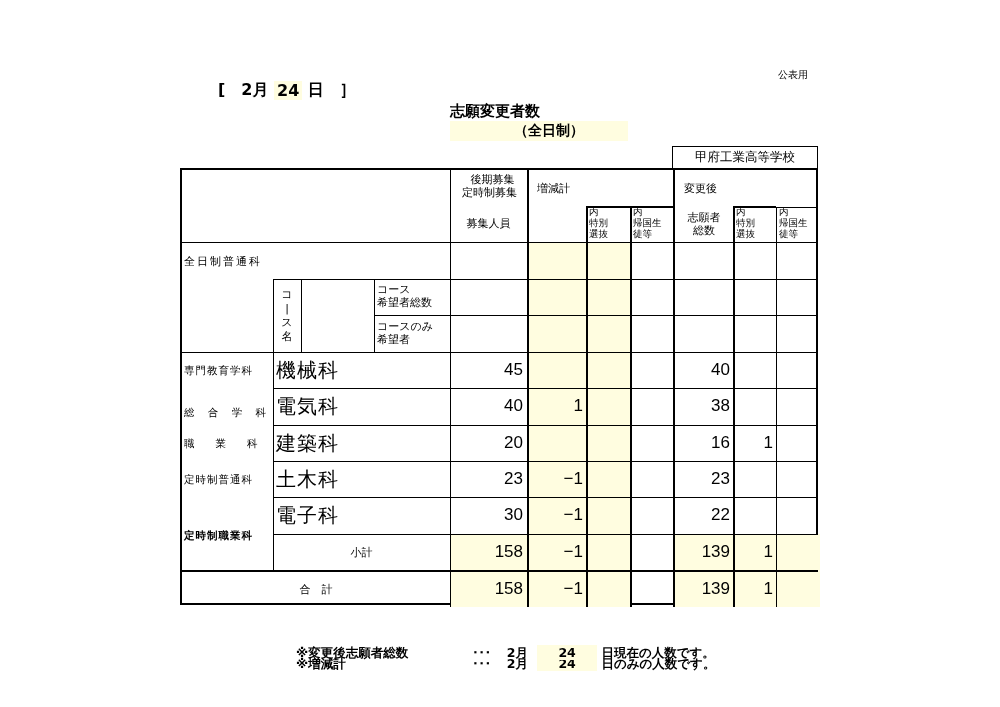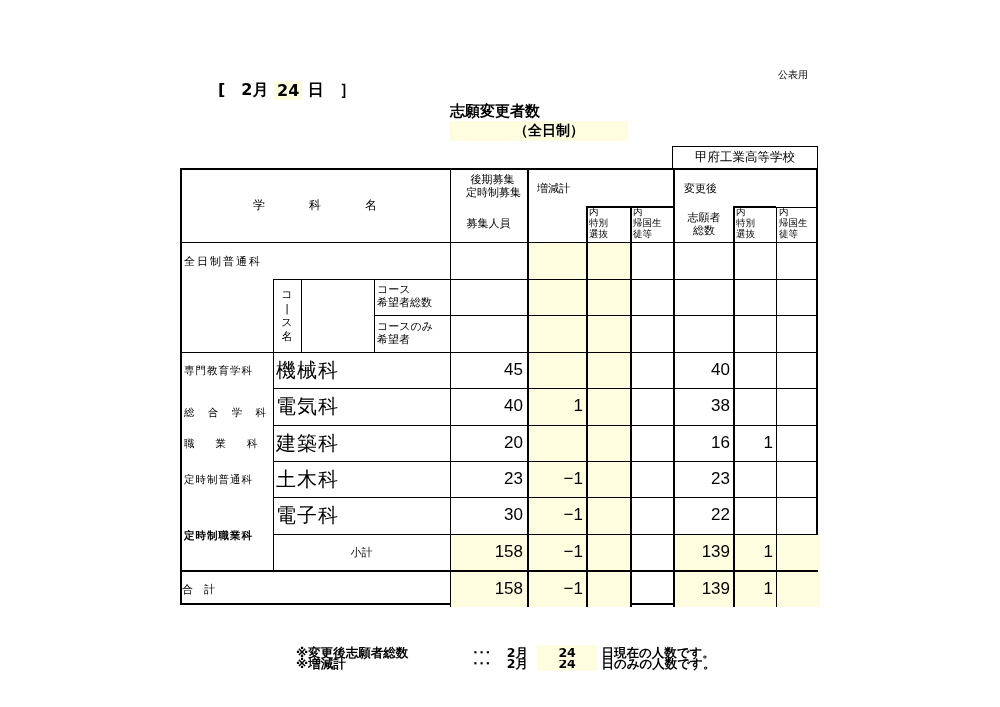--- a/index.html
+++ b/index.html
@@ -69,23 +69,22 @@
   <div class="hl2" style="left:91px;top:255px;width:545px;"></div>
   <div class="hl2" style="left:91px;top:291px;width:545px;"></div>
   <div class="hl2" style="left:91px;top:327px;width:545px;"></div>
   <div class="hl2" style="left:91px;top:364px;width:545px;"></div>
   <div class="hl2 thick" style="left:0;top:400px;width:636px;"></div>
   <div class="hl2 thick" style="left:404px;top:36px;width:87px;"></div>
   <div class="hl2 thick" style="left:551px;top:36px;width:43px;"></div>
   <div class="hl2" style="left:448px;top:37px;width:43px;"></div>
   <div class="hl2" style="left:594px;top:37px;width:42px;"></div>
 
-  <div class="txt" style="left:0;top:29px;width:268px;text-align:center;font-size:12px;letter-spacing:2px;">学　　　科　　　名</div>
   <div class="txt" style="left:268px;top:3px;width:85px;text-align:center;">後期募集</div>
-  <div class="txt" style="left:268px;top:16px;width:87px;text-align:center;">定時制募集</div>
+  <div class="txt" style="left:280px;top:16px;width:87px;">定時制募集</div>
   <div class="txt" style="left:268px;top:47px;width:77px;text-align:center;">募集人員</div>
   <div class="txt" style="left:355px;top:12px;">増減計</div>
   <div class="txt small" style="left:407px;top:37px;">内</div>
   <div class="txt small" style="left:407px;top:48px;">特別</div>
   <div class="txt small" style="left:407px;top:59px;">選抜</div>
   <div class="txt small" style="left:451px;top:37px;">内</div>
   <div class="txt small" style="left:451px;top:48px;">帰国生</div>
   <div class="txt small" style="left:451px;top:59px;">徒等</div>
   <div class="txt" style="left:502px;top:12px;">変更後</div>
   <div class="txt" style="left:492px;top:41px;width:60px;text-align:center;">志願者</div>
@@ -147,21 +146,21 @@
 
   <div>
     <div class="txt" style="left:91px;top:376px;width:177px;text-align:center;">小計</div>
     <div class="num" style="left:268px;top:372px;width:73px;">158</div>
     <div class="num" style="left:346px;top:372px;width:55px;">−1</div>
     <div class="num" style="left:492px;top:372px;width:56px;">139</div>
     <div class="num" style="left:552px;top:372px;width:39px;">1</div>
   </div>
 
   <div>
-    <div class="txt" style="left:0;top:413px;width:268px;">合　計</div>
+    <div class="txt" style="left:0;top:413px;width:268px;text-align:center;">合　計</div>
     <div class="num" style="left:268px;top:409px;width:73px;">158</div>
     <div class="num" style="left:346px;top:409px;width:55px;">−1</div>
     <div class="num" style="left:492px;top:409px;width:56px;">139</div>
     <div class="num" style="left:552px;top:409px;width:39px;">1</div>
   </div>
 </div>
 
 <div class="abs notes" style="left:296px;top:623px;">
   <span style="display:inline-block;width:172px;margin-top:33px;">※増減計</span>
   <span style="display:inline-block;width:30px;">･･･</span>

